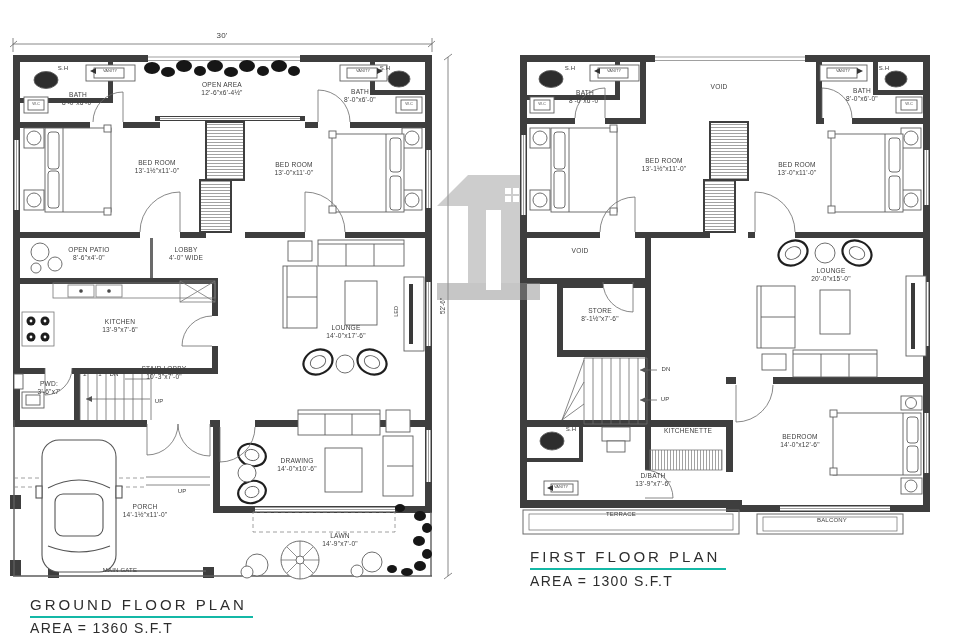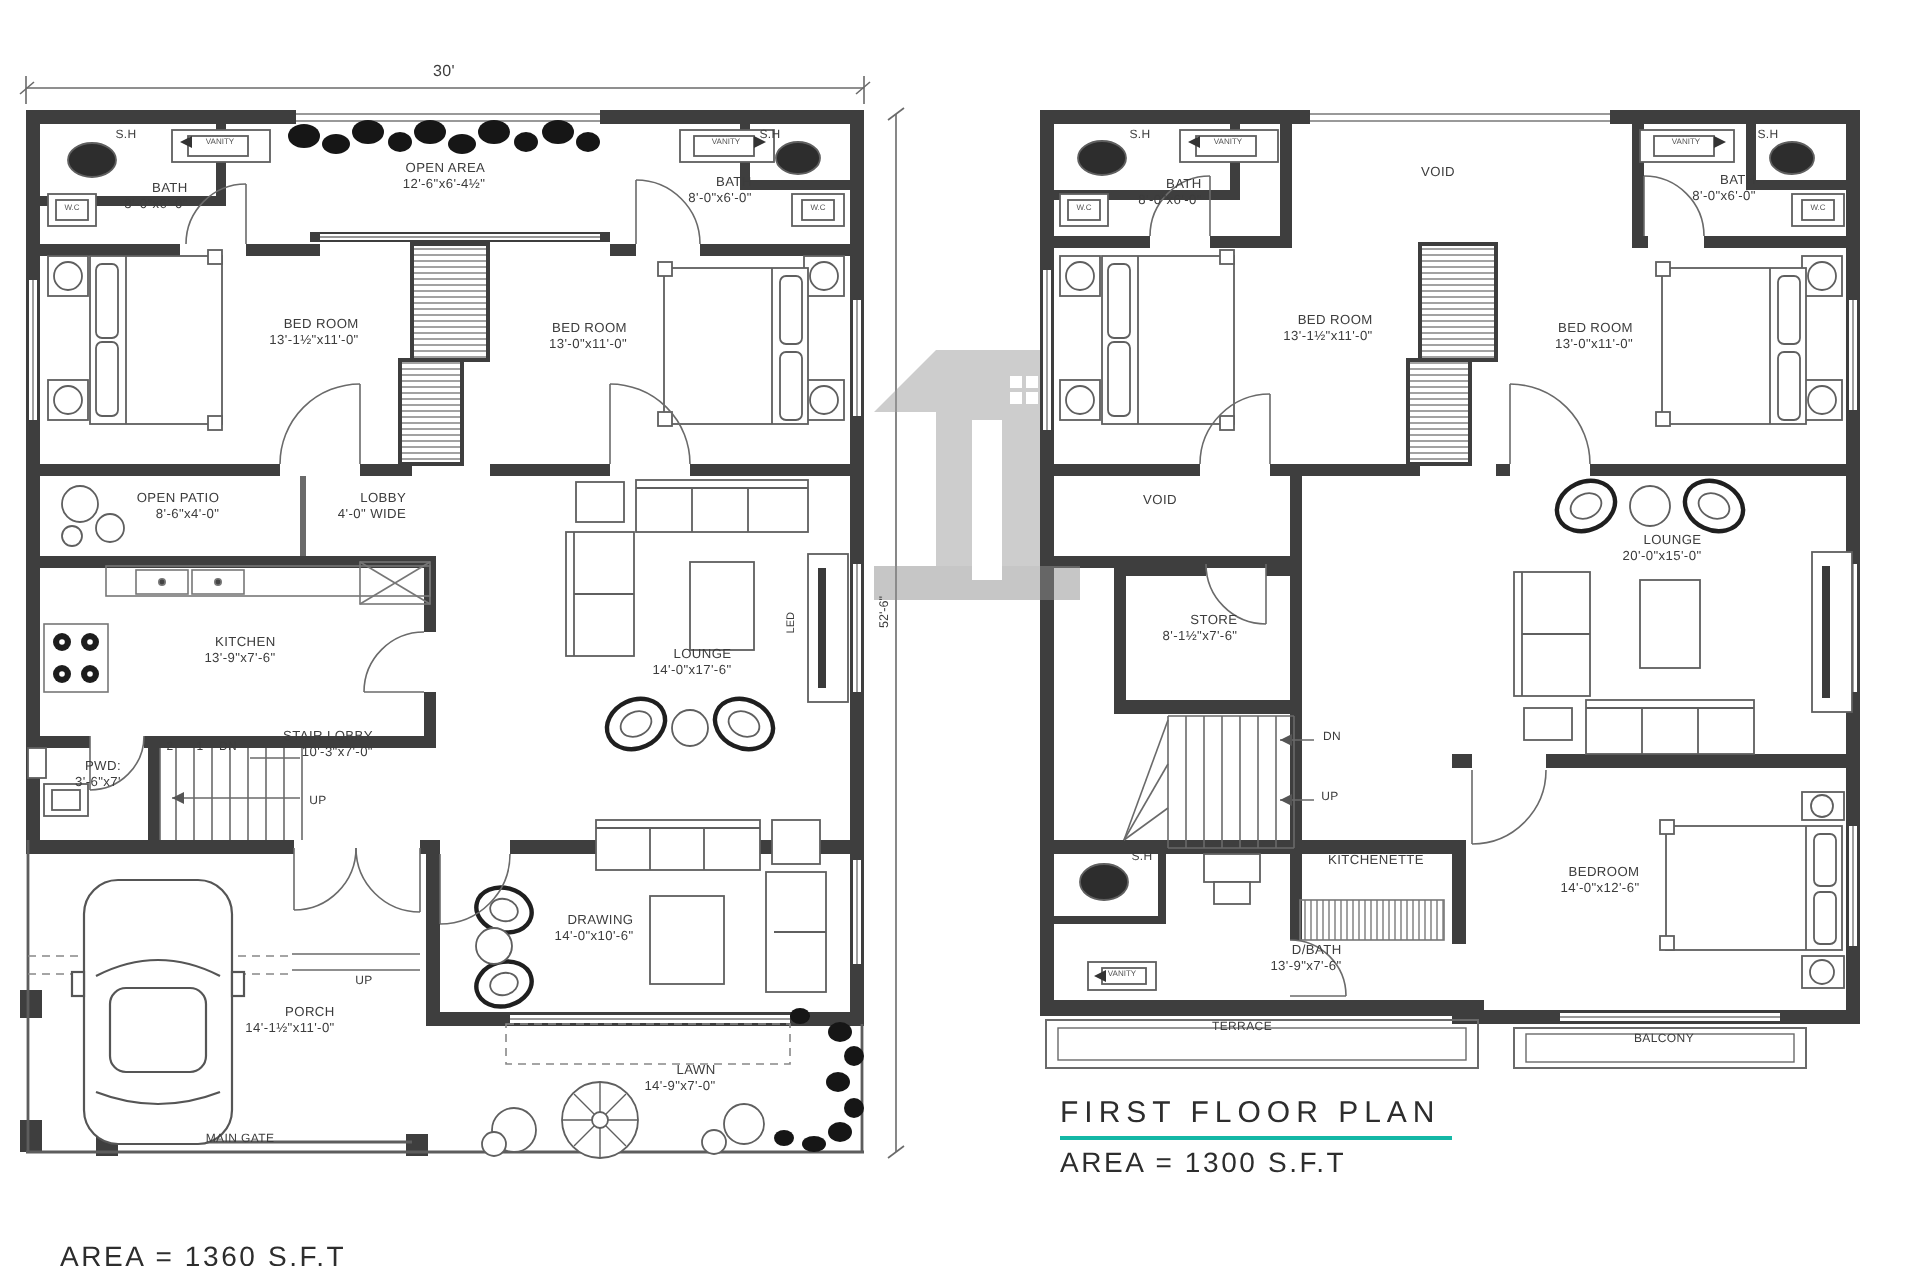--- a/index.html
+++ b/index.html
@@ -1,20 +1,20 @@
 <!DOCTYPE html>
 <html><head>
 <meta charset="utf-8">
 <style>
   *{margin:0;padding:0;box-sizing:border-box}
   html,body{background:#fff}
   #canvas{position:relative;width:965px;height:633px;background:#ffffff;overflow:hidden;
           font-family:"Liberation Sans",sans-serif;color:#3d3d3d}
   svg.plan{position:absolute;left:0;top:0;z-index:1}
-  .lbl{position:absolute;z-index:4;transform:translateX(-50%);text-align:right;
+  .lbl{position:absolute;z-index:4;transform:translateX(-50%);text-align:center;
        font-size:6.6px;line-height:1.25;letter-spacing:.2px;color:#3c3c3c;white-space:nowrap}
   .lbl span{display:block}
   .tiny{font-size:4px;letter-spacing:0;color:#555}
   .small{font-size:6px}
   .vert{position:absolute;z-index:4;writing-mode:vertical-rl;transform:rotate(180deg);
         font-size:6.3px;color:#3c3c3c;white-space:nowrap}
   .title{position:absolute;z-index:4;font-size:15px;letter-spacing:3px;color:#2d2d2d;
          font-weight:500;border-bottom:2px solid #14b8a6;padding:0 6px 3px 0;white-space:nowrap}
   .areanote{position:absolute;z-index:4;font-size:14px;letter-spacing:1.3px;color:#2d2d2d;white-space:nowrap}
   .wm-brand{position:absolute;left:527px;top:291px;transform:translateX(-50%);z-index:5;
@@ -696,18 +696,19 @@
       <span>BEDROOM</span>
       <span>14'-0"x12'-6"</span>
     </div>
 <div class="lbl small" style="left:621px;top:511px">
       <span>TERRACE</span>
     </div>
 <div class="lbl small" style="left:832px;top:517px">
       <span>BALCONY</span>
     </div>
 
+<div class="title" style="left:30px;top:596px"><span>GROUND FLOOR PLAN</span></div>
 <div class="areanote" style="left:30px;top:620px"><span>AREA = 1360 S.F.T</span></div>
 <div class="title" style="left:530px;top:548px"><span>FIRST FLOOR PLAN</span></div>
 <div class="areanote" style="left:530px;top:573px"><span>AREA = 1300 S.F.T</span></div>
 
 
 </div>
 
 </body></html>

